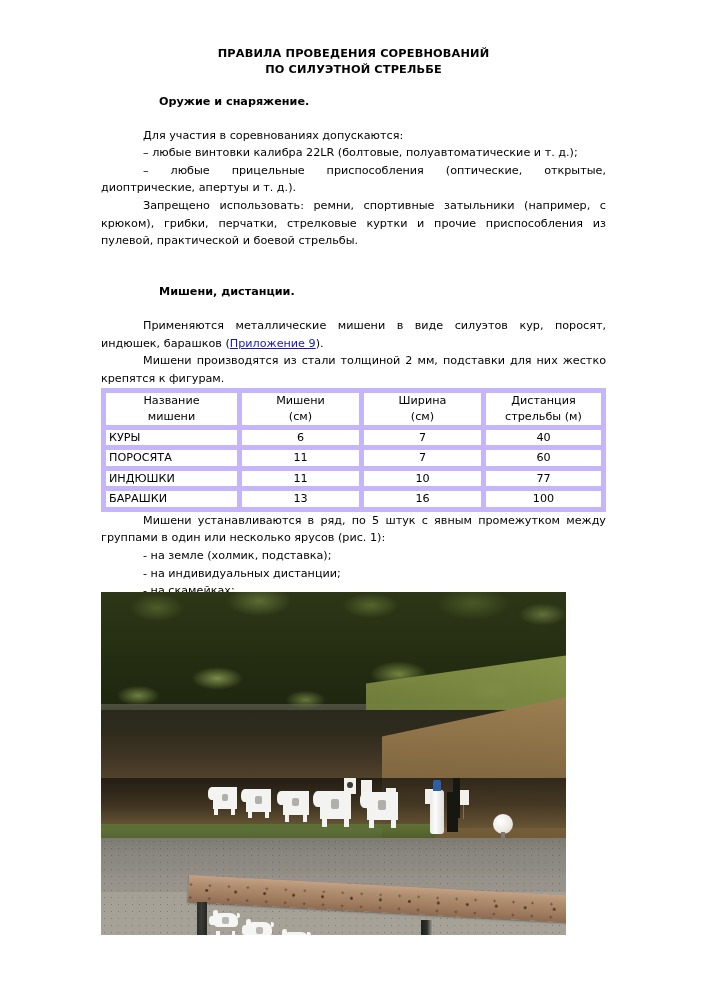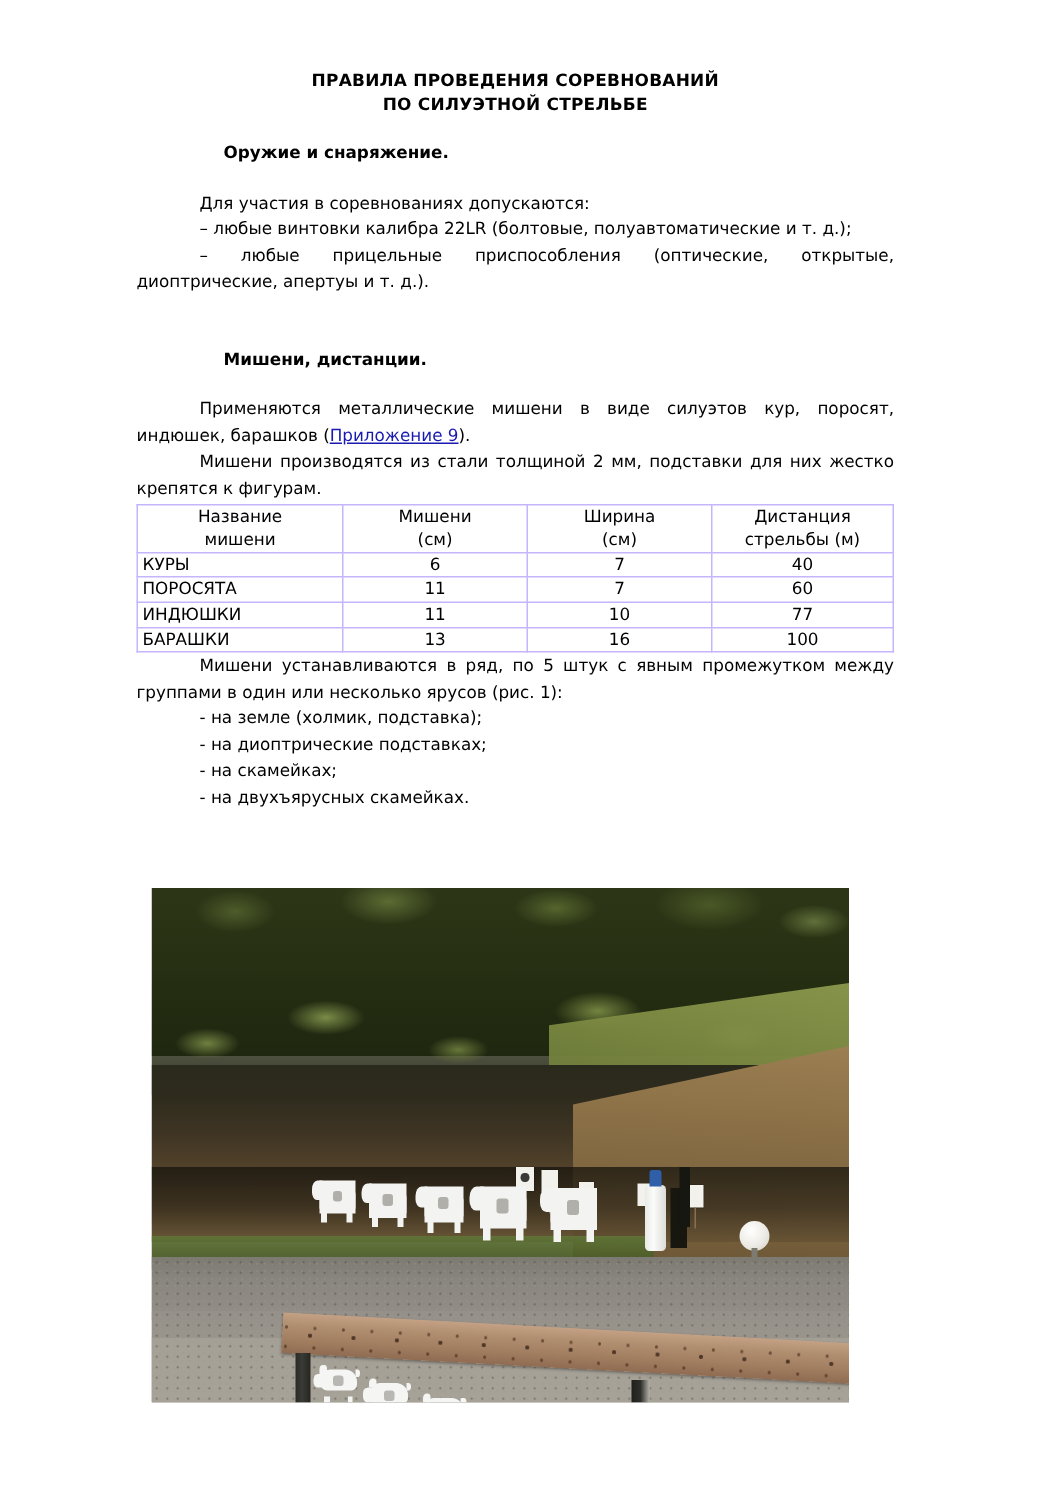--- a/index.html
+++ b/index.html
@@ -17,21 +17,21 @@
   }
   .page {
     position: absolute;
     left: 0; top: 0;
     width: 707px;
     height: 1000px;
     background: #fff;
   }
   .content {
     position: absolute;
-    left: 91px;
+    left: 101px;
     top: 46px;
     width: 505px;
   }
 
   
   .doc-title {
     font-weight: bold;
     font-size: 11.3px;
     line-height: 15.5px;
     text-align: center;
@@ -72,21 +72,21 @@
   }
 
   
   table.sizes {
     border-collapse: collapse;
     width: 100%;
     margin: 1px 0 0 0;
     table-layout: fixed;
   }
   table.sizes td, table.sizes th {
-    border: 1px solid #c4b5fd;
+    border: 5px solid #c4b5fd;
     font-size: 11.2px;
     line-height: 15.6px;
     font-weight: normal;
     padding: 0 3px;
   }
   table.sizes th { text-align: center; }
   table.sizes td.name {
     text-align: left;
     padding-left: 3px;
   }
@@ -313,20 +313,21 @@
 
     <div class="doc-title">
       <div>ПРАВИЛА ПРОВЕДЕНИЯ СОРЕВНОВАНИЙ</div>
       <div>ПО СИЛУЭТНОЙ СТРЕЛЬБЕ</div>
     </div>
 
     <p class="section-head">Оружие и снаряжение.</p>
     <p class="body">Для участия в соревнованиях допускаются:</p>
     <p class="body">– любые винтовки калибра 22LR (болтовые, полуавтоматические и т. д.);</p>
     <p class="body">– любые прицельные приспособления (оптические, открытые, диоптрические, апертуы и т. д.).</p>
+    <p class="body">Запрещено использовать: ремни, спортивные затыльники (например, с крюком), грибки, перчатки, стрелковые куртки и прочие приспособления из пулевой, практической и боевой стрельбы.</p>
 
     <div class="gap"></div>
 
     <p class="section-head">Мишени, дистанции.</p>
 
     <p class="body"><span>Применяются металлические мишени в виде силуэтов кур, поросят, индюшек, барашков (</span><a class="inline-link" href="#">Приложение 9</a><span>).</span></p>
 
     <p class="body">Мишени производятся из стали толщиной 2 мм, подставки для них жестко крепятся к фигурам.</p>
 
     <table class="sizes">
@@ -381,21 +382,21 @@
           <td class="num">16</td>
           <td class="num">100</td>
         </tr>
       </tbody>
     </table>
 
     <p class="body">Мишени устанавливаются в ряд, по 5 штук с явным промежутком между группами в один или несколько ярусов (рис. 1):</p>
 
     <ul class="bullets">
       <li>- на земле (холмик, подставка);</li>
-      <li>- на диоптрические подставках;</li>
+      <li>- на индивидуальных дистанции;</li>
       <li>- на скамейках;</li>
       <li>- на двухъярусных скамейках.</li>
     </ul>
 
   </div>
 
   <div class="photo-wrap" title="Фотография стрельбища: два яруса деревянных скамеек с белыми металлическими силуэтными мишенями на фоне земляного вала и зелёного склона">
     <div class="photo">
 
       <div class="layer bg-trees"></div>

